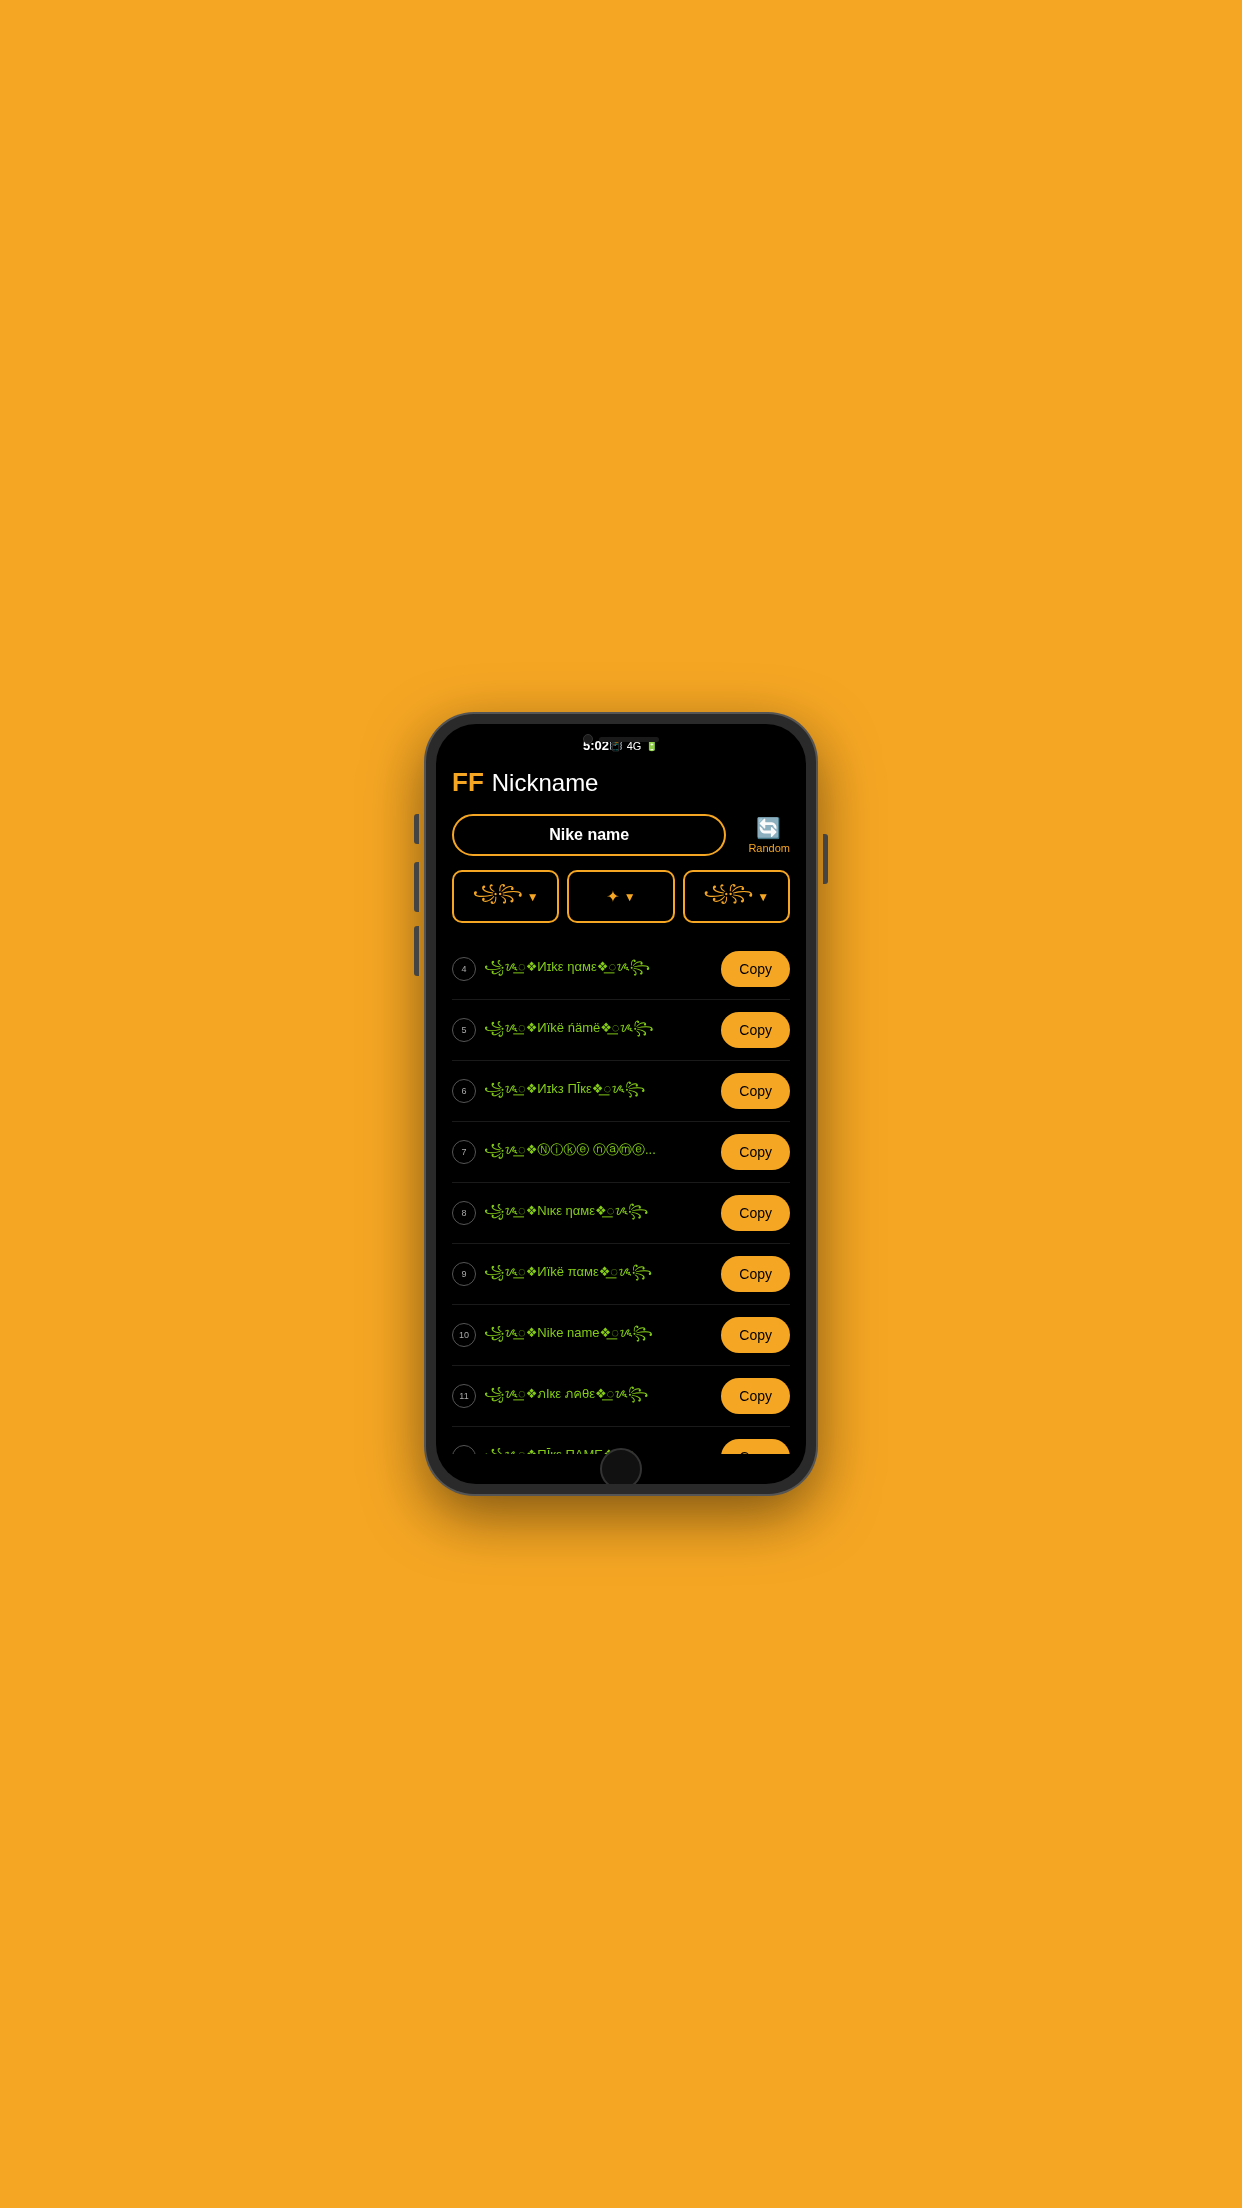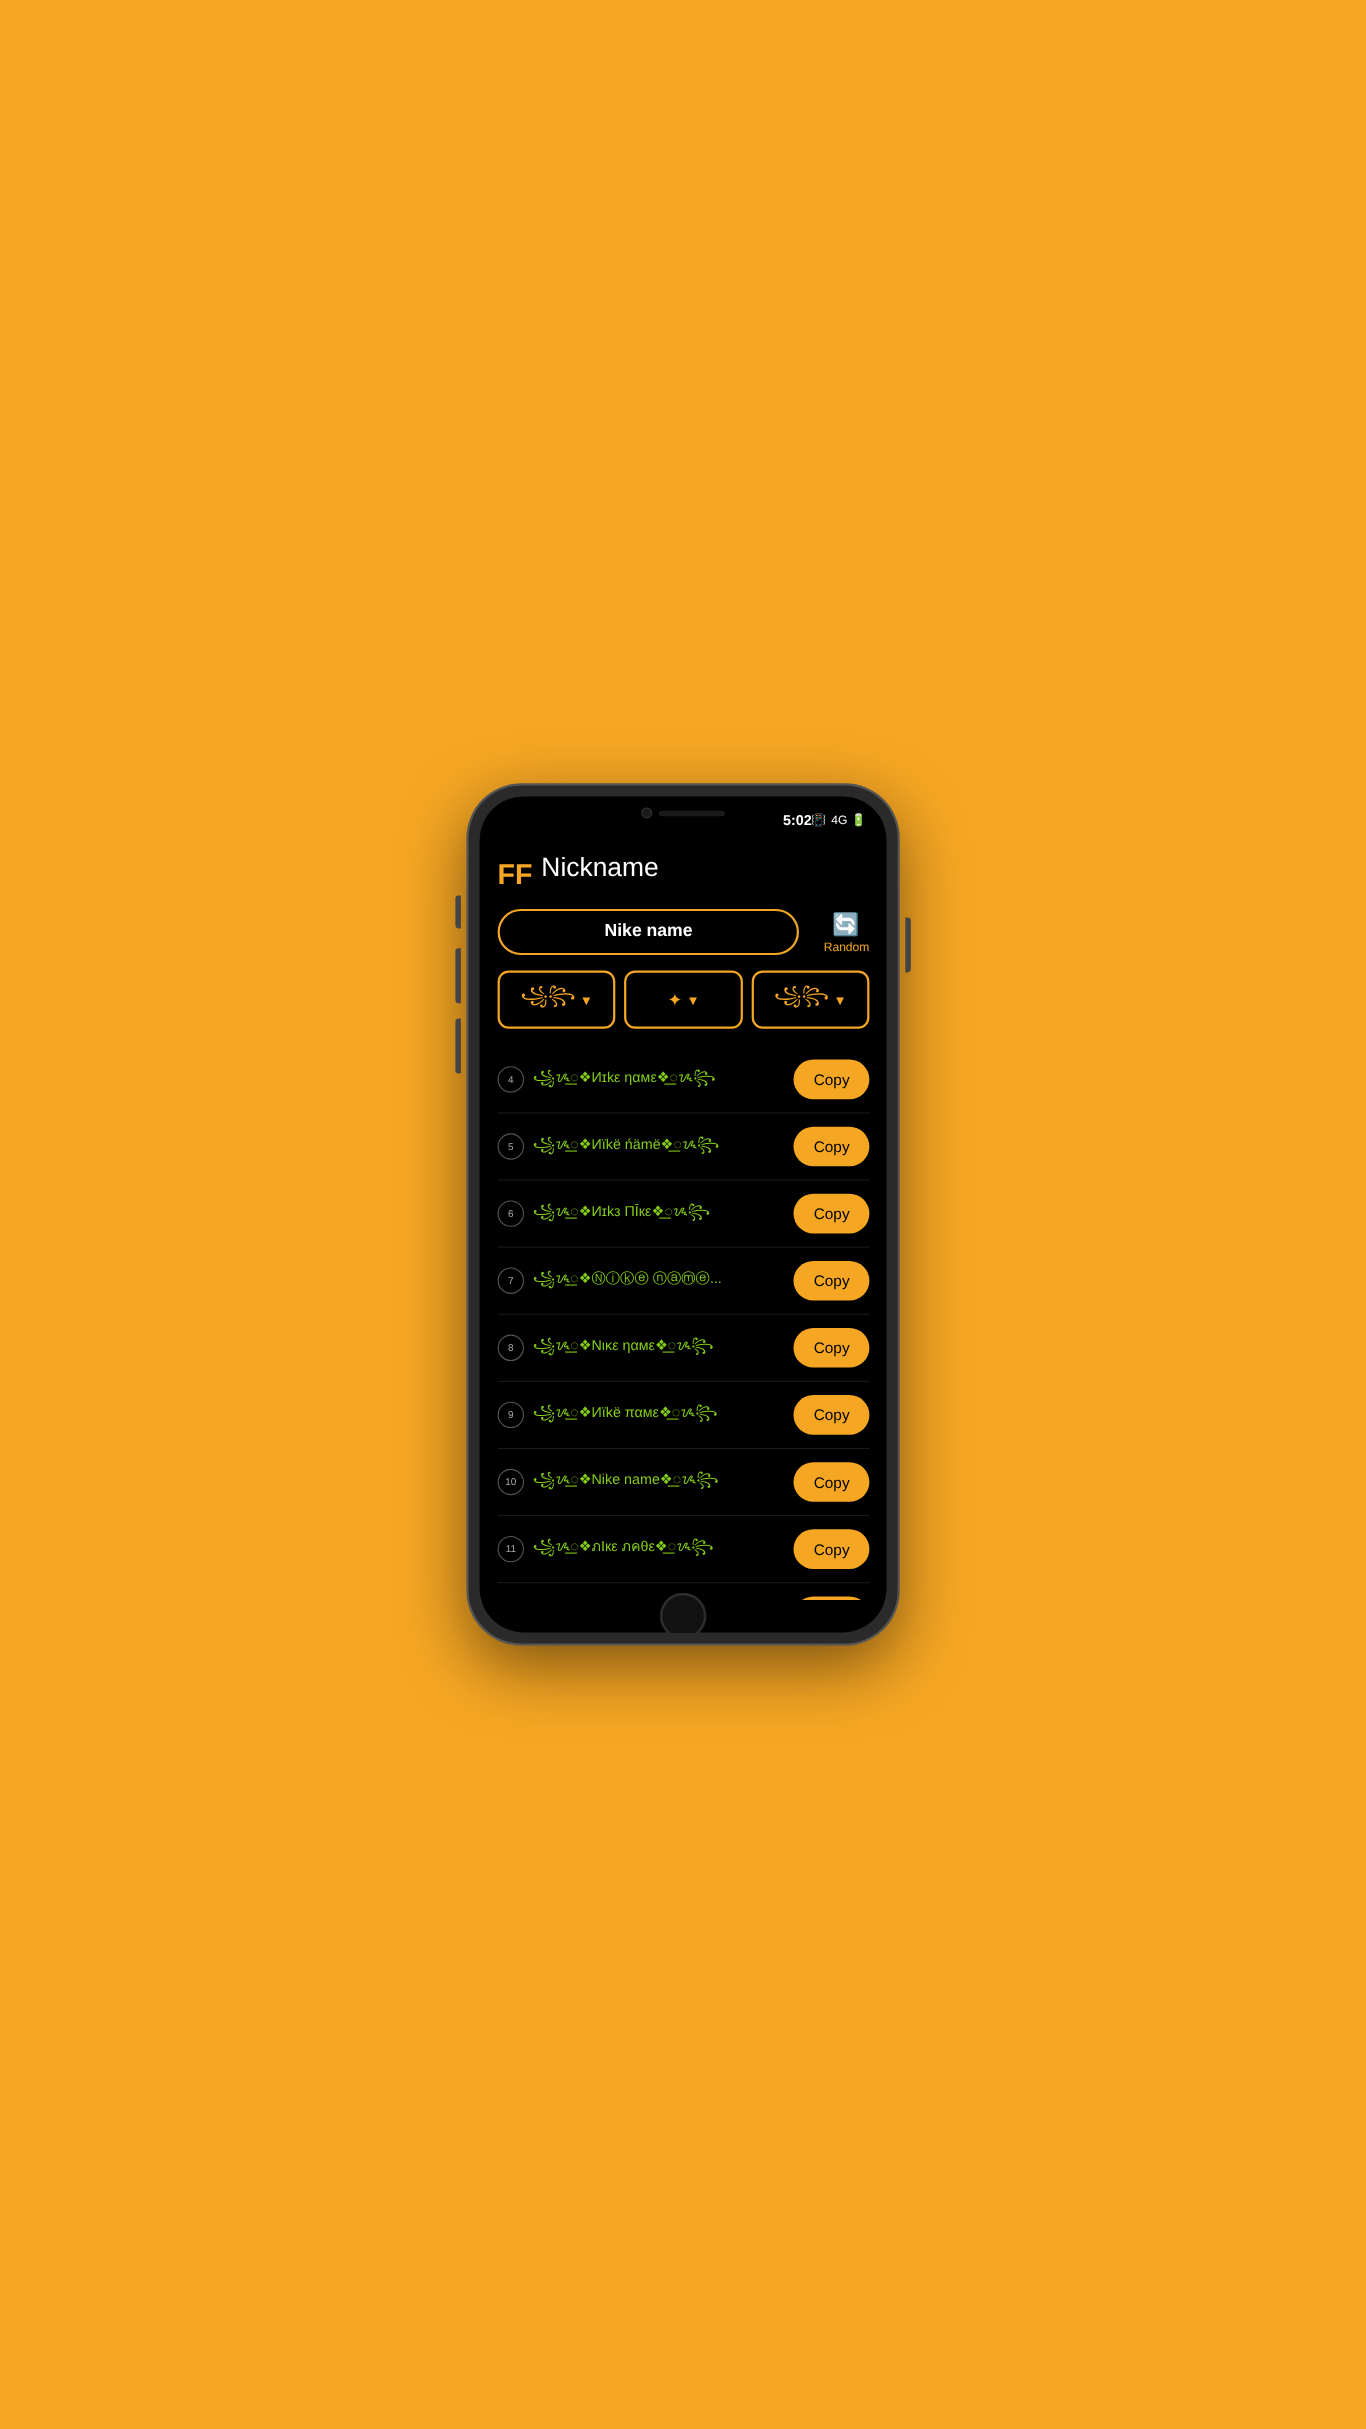--- a/index.html
+++ b/index.html
@@ -54,21 +54,21 @@
 
     .notch-speaker {
       width: 60px;
       height: 5px;
       background: #1a1a1a;
       border-radius: 3px;
     }
 
     .status-bar {
       display: flex;
-      justify-content: flex-end;
+      justify-content: center;
       align-items: center;
       padding: 14px 18px 4px;
       flex-shrink: 0;
     }
 
     .status-time {
       color: #fff;
       font-size: 13px;
       font-weight: 600;
     }
@@ -94,21 +94,20 @@
       display: flex;
       align-items: center;
       gap: 8px;
       margin-bottom: 16px;
     }
 
     .title-ff {
       color: #F5A623;
       font-size: 26px;
       font-weight: 900;
-      margin-top: 12px;
     }
 
     .title-nickname {
       color: #fff;
       font-size: 24px;
       font-weight: 400;
     }
 
     .search-row {
       display: flex;

